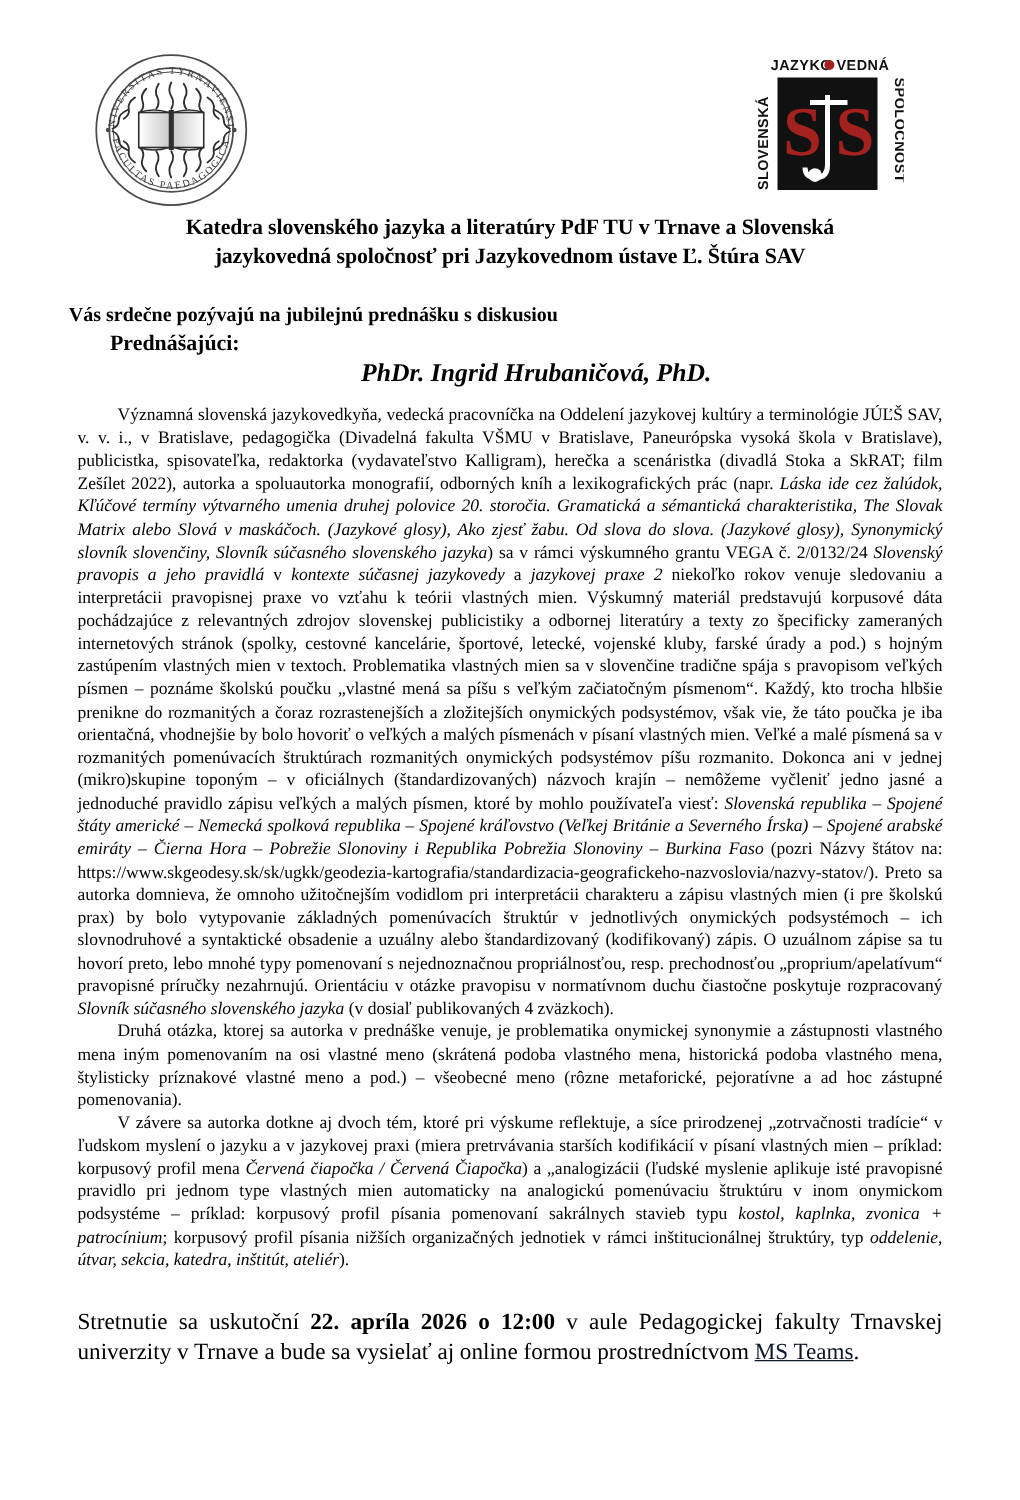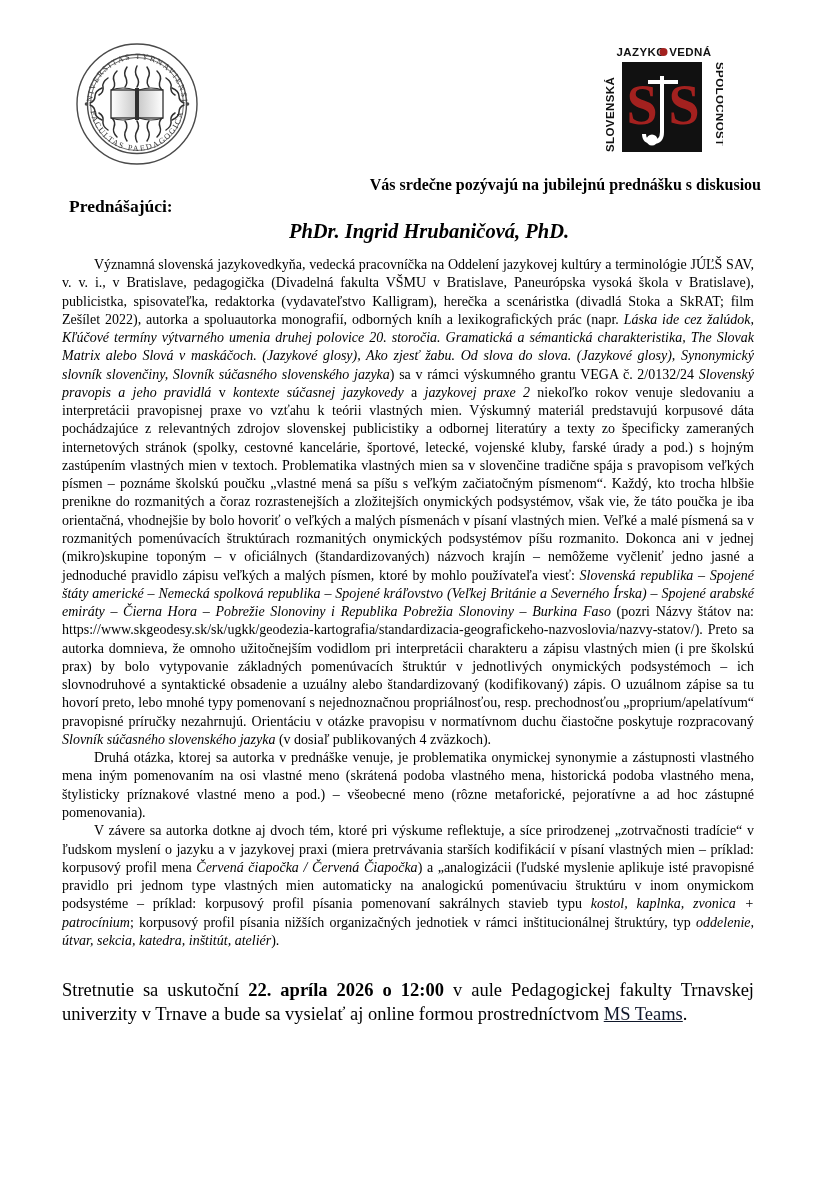--- a/index.html
+++ b/index.html
@@ -46,42 +46,42 @@
   
   .org-title {
     text-align: center;
     font-weight: bold;
     font-size: 17.5px;
     line-height: 1.32;
     margin: 22px 55px 0 55px;
     letter-spacing: -0.1px;
   }
   .invite-line {
-    text-align: right;
+    text-align: left;
     font-weight: bold;
     font-size: 16px;
     margin: 28px 55px 0 55px;
   }
   .lecture-title {
     text-align: center;
     font-weight: bold;
     font-size: 22.5px;
     line-height: 1.28;
     color: #82A04E;
     margin: 26px 60px 0 60px;
     letter-spacing: -0.2px;
   }
   .speaker-block {
     position: relative;
     margin-top: 2px;
     height: 56px;
   }
   .speaker-label {
     position: absolute;
-    left: 69px;
+    left: 88px;
     top: 0px;
     font-weight: bold;
     font-size: 17.5px;
   }
   .speaker-name {
     position: absolute;
     left: 0;
     right: 0;
     top: 24px;
     text-align: center;
@@ -207,20 +207,24 @@
         <g stroke="#ffffff" fill="none">
           <path d="M62,36 L62,92" stroke-width="4"></path>
           <path d="M62,92 q0,10 -9,10 q-9,0 -9,-8" stroke-width="4"></path>
           <path d="M48,42 L78,42" stroke-width="4"></path>
         </g>
         <circle cx="52" cy="100" r="5.5" fill="#ffffff"></circle>
       </svg>
     </div>
   </div>
 
+  <div class="org-title">
+    <div>Katedra slovenského jazyka a literatúry PdF TU v Trnave a Slovenská</div>
+    <div>jazykovedná spoločnosť pri Jazykovednom ústave Ľ. Štúra SAV</div>
+  </div>
 
   <div class="invite-line">Vás srdečne pozývajú na jubilejnú prednášku s diskusiou</div>
 
 
   <div class="speaker-block">
     <div class="speaker-label">Prednášajúci:</div>
     <div class="speaker-name">PhDr. Ingrid Hrubaničová, PhD.</div>
   </div>
 
   <div class="body-text">

